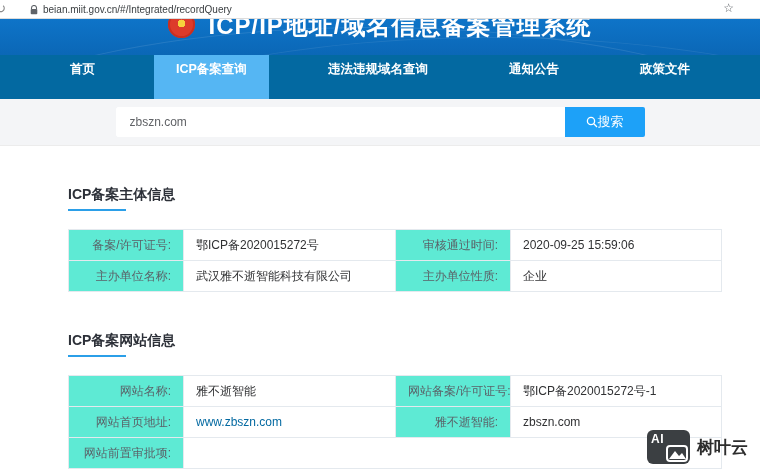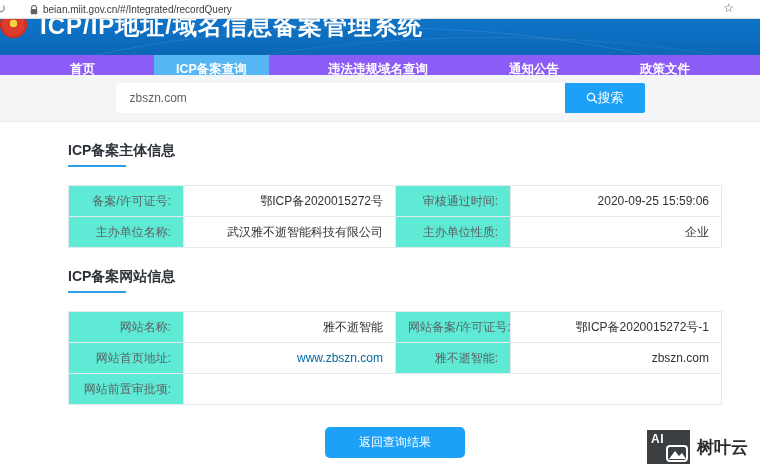--- a/index.html
+++ b/index.html
@@ -13,73 +13,73 @@
   .browser-bar { height:19px; background:#fff; border-bottom:1px solid #dcdcdc;
     display:flex; align-items:center; position:relative; }
   .refresh-icon { position:absolute; left:-5px; top:1px; color:#8a8a8a; font-size:13px; }
   .url-chip { display:flex; align-items:flex-end; margin-left:30px; gap:5px; }
   .lock-icon { display:inline-flex; }
   .url-text { font-size:10px; color:#3c4043; }
   .star-icon { position:absolute; right:26px; top:1px; color:#5f6368; font-size:12px; }
 
   
   .banner { height:36px; background:linear-gradient(180deg,#0e74c8,#0b67b6);
-    overflow:hidden; position:relative; display:flex; }
+    overflow:hidden; position:relative; display:flex; justify-content:center; }
   .banner::before { content:""; position:absolute; width:980px; height:320px;
     border-radius:50%; border:1px solid rgba(255,255,255,.10); top:8px; left:-120px; }
   .banner::after { content:""; position:absolute; width:900px; height:260px;
     border-radius:50%; border:1px solid rgba(255,255,255,.08); top:18px; left:40px; }
   .banner-inner { display:flex; align-items:flex-start; margin-top:-8px; }
   .emblem { width:27px; height:27px; border-radius:50%; margin-right:13px; flex:none;
     background: radial-gradient(circle at 50% 46%, #f6d33d 0 19%, #dd3b2b 20% 100%);
     box-shadow: inset 0 0 0 2px #c92f20; }
   .banner-title { font-size:24px; font-weight:bold; color:#fff; letter-spacing:1px;
     white-space:nowrap; line-height:30px; }
 
   
-  .navbar { height:20px; background:#8b5cf6; display:flex; justify-content:center; }
+  .navbar { height:44px; background:#0369a1; display:flex; justify-content:center; }
   .nav-tabs { display:flex; width:664px; justify-content:space-between; }
   .nav-tab { color:#fff; font-size:12.5px; font-weight:bold; line-height:28px;
     padding:0 22px; cursor:pointer; white-space:nowrap; }
   .nav-tab.active { background:#55b6f3; }
 
   
   .search-section { height:47px; background:#f4f5f7; border-bottom:1px solid #ececec;
     display:flex; justify-content:center; align-items:center; }
   .search-box { display:flex; width:529px; height:30px; }
   .search-input { flex:1; border:1px solid #fff; background:#fff;
     border-radius:2px 0 0 2px; padding:0 13px; font-size:12px; color:#606266; outline:none;
     font-family:"Liberation Sans","DejaVu Sans",sans-serif; }
   .search-button { width:80px; background:#1da1f8; color:#fff; border:none;
     border-radius:0 2px 2px 0; font-size:13px; display:flex; align-items:center;
     justify-content:center; cursor:pointer;
     font-family:"Liberation Sans","DejaVu Sans",sans-serif; }
 
   
   .content { padding:0 38px 0 68px; }
-  .section-title { margin-top:20px; font-size:14px; font-weight:bold; color:#2c3038;
+  .section-title { margin-top:40px; font-size:14px; font-weight:bold; color:#2c3038;
     position:relative; padding-bottom:7px; }
   .section-title::after { content:""; position:absolute; left:0; bottom:0;
     width:58px; height:2px; background:#2b9fe8; }
 
   .info-table { width:100%; border-collapse:collapse; margin-top:18px; table-layout:fixed; }
   .info-table td { border:1px solid #e4e9ee; height:31px; font-size:12px; padding:0 12px;
     overflow:hidden; white-space:nowrap; }
   .info-table td.lbl { background:#5eead4; color:#5a6268; text-align:right; }
-  .info-table td.val { background:#fff; color:#303133; text-align:right; }
+  .info-table td.val { background:#fff; color:#303133; text-align:left; }
   .info-table a { color:#0369a1; text-decoration:none; }
 
   .back-button { display:block; margin:22px auto 0; background:#1da1f8; color:#fff;
     border:none; border-radius:5px; font-size:12px; padding:7px 34px; cursor:pointer;
     font-family:"Liberation Sans","DejaVu Sans",sans-serif; }
 
   
   .watermark { position:absolute; right:12px; bottom:11px; display:flex;
     align-items:center; gap:7px; }
-  .wm-logo { width:43px; height:34px; background:#3b3f42; border-radius:0;
+  .wm-logo { width:43px; height:34px; background:#3b3f42; border-radius:6px;
     position:relative; color:#fff; flex:none; }
   .wm-ai { position:absolute; top:2px; left:4px; font-size:12px; font-weight:bold;
     letter-spacing:0.5px; }
   .wm-pic { position:absolute; right:2px; bottom:2px; }
   .wm-brand { font-size:17px; font-weight:bold; color:#2d2d2d; white-space:nowrap; }
 </style>
 </head>
 <body>
 
 <div class="browser-bar">

